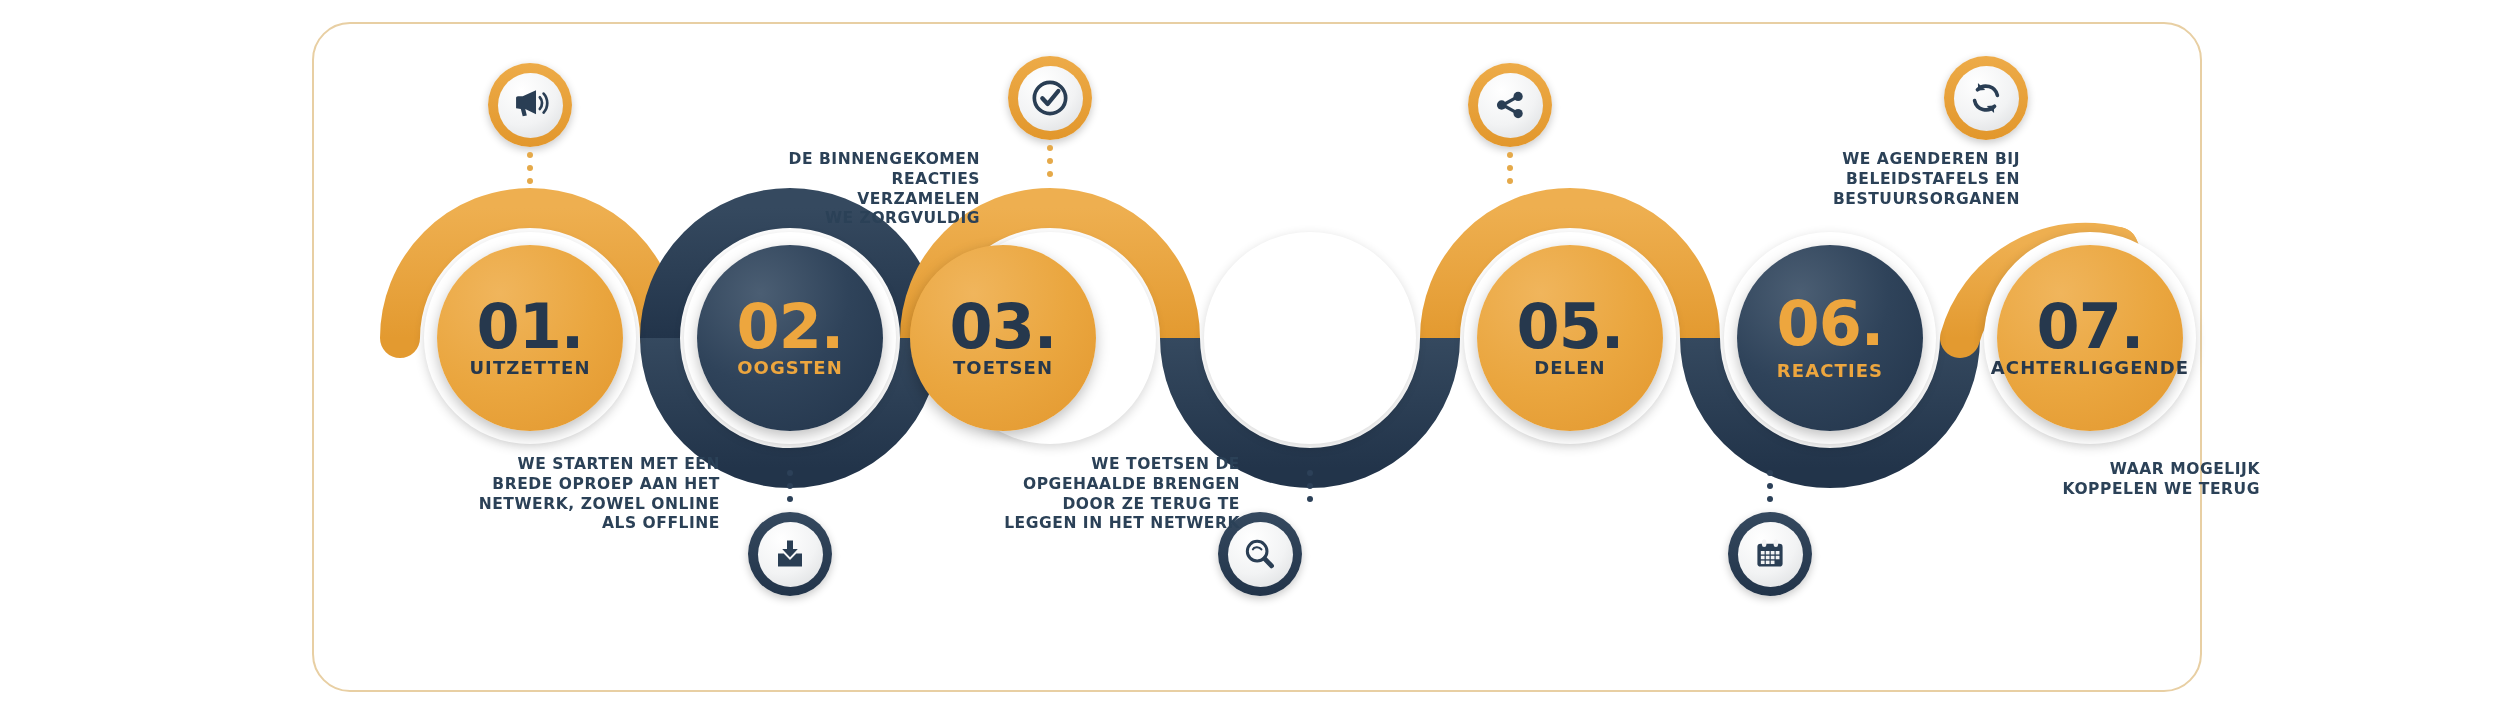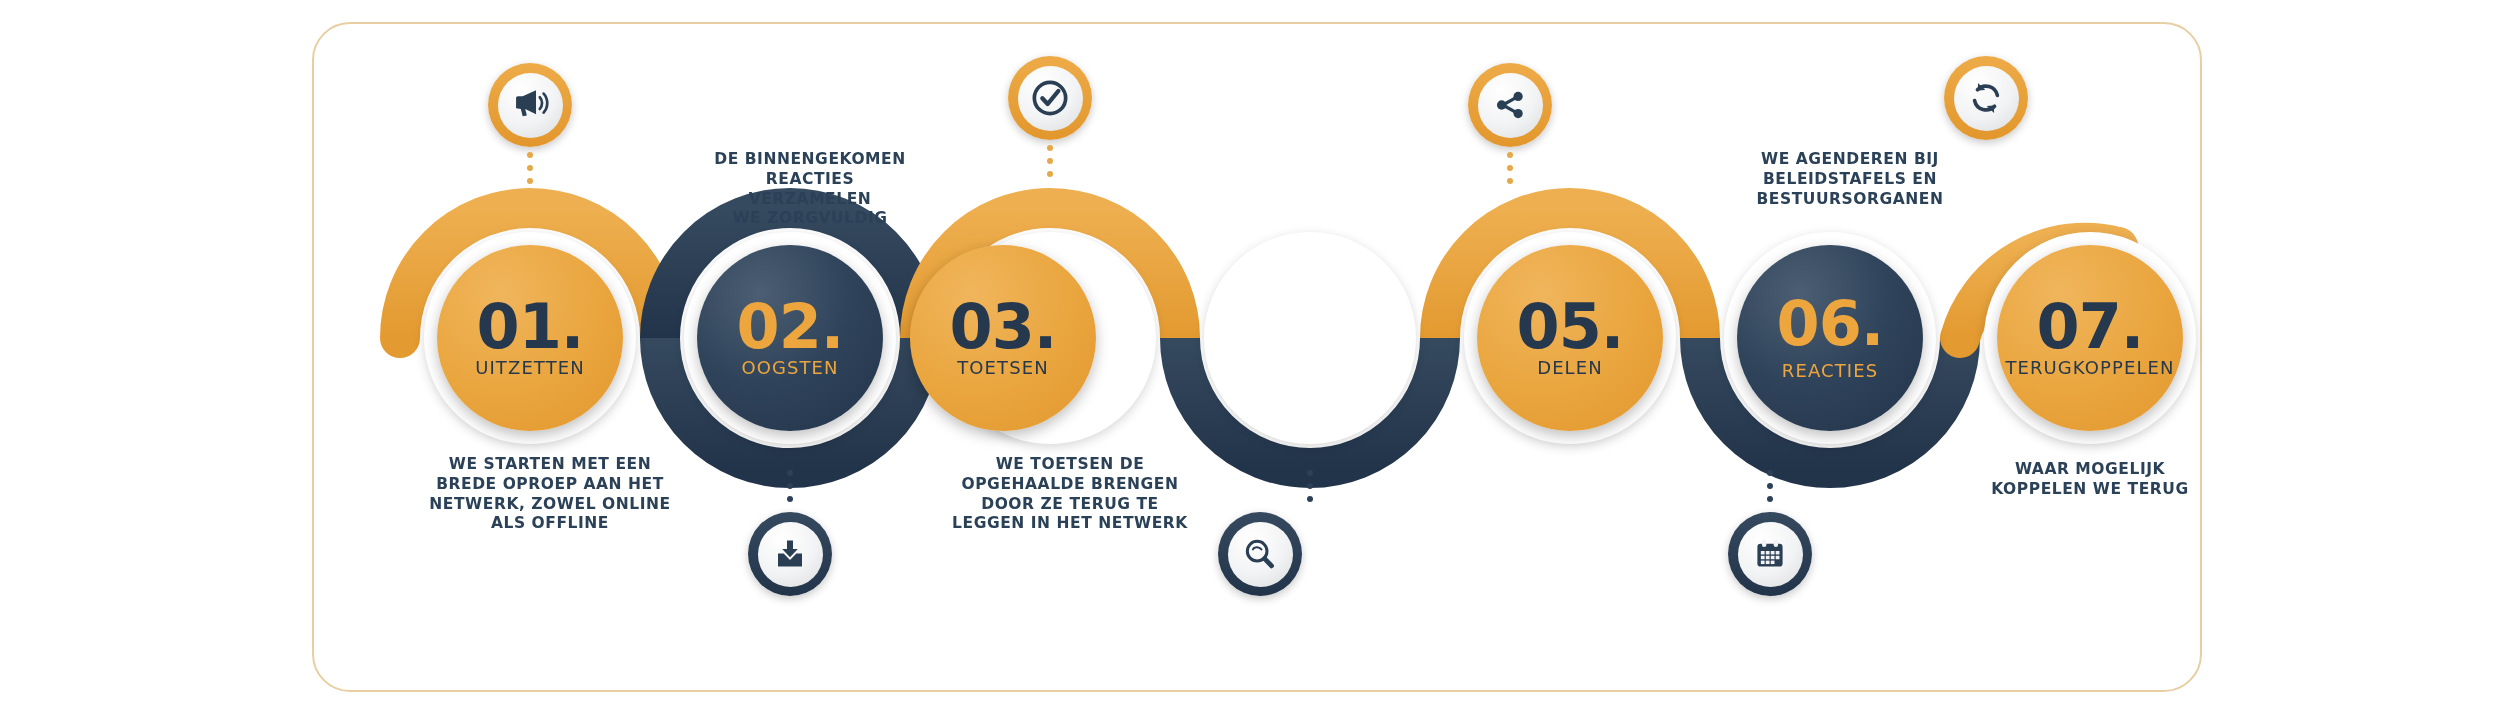--- a/index.html
+++ b/index.html
@@ -60,21 +60,21 @@
   }
   .node .num {
     font-size: 62px;
     font-weight: 800;
     letter-spacing: -1px;
     line-height: 0.95;
     font-family: "DejaVu Sans", sans-serif;
   }
   .node .nm {
     font-size: 18px;
-    font-weight: 400;
+    font-weight: 700;
     letter-spacing: 1.1px;
     font-family: "DejaVu Sans", sans-serif;
   }
   .node.orange .num, .node.orange .nm { color: #26384d; }
   .node.dark   .num, .node.dark   .nm { color: #eda63e; }
 
   
   .halo {
     position: absolute;
     width: 212px;
@@ -117,21 +117,21 @@
     display: block;
     width: 6px; height: 6px;
     border-radius: 50%;
   }
   .dots.d-orange i { background: #e5a949; }
   .dots.d-dark i   { background: #2c4058; }
 
   
   .caption {
     position: absolute;
-    text-align: center;
+    text-align: right;
     color: #2b4157;
     font-size: 15.5px;
     font-weight: 800;
     line-height: 1.28;
     letter-spacing: 0.55px;
     font-family: "DejaVu Sans", sans-serif;
     white-space: pre-line;
   }
 </style>
 </head>
@@ -193,21 +193,21 @@
   <div class="node orange" style="left:1477px; top:245px;">
     <span class="num">05.</span>
     <span class="nm">DELEN</span>
   </div>
   <div class="node dark" style="left:1737px; top:245px;gap:6px;">
     <span class="num">06.</span>
     <span class="nm">REACTIES</span>
   </div>
   <div class="node orange" style="left:1997px; top:245px;">
     <span class="num">07.</span>
-    <span class="nm">TERUGKOPPELEN</span>
+    <span class="nm">ACHTERLIGGENDE</span>
   </div>
 
   <div class="badge ring-orange" style="left:488px; top:63px;">
     <div class="inner">
       <svg width="38" height="38" viewBox="0 0 24 24" fill="#2a3e54">
         <path d="M3.2 9.4v4.6l3 0.5 1.2 4.6 2.6-0.5-1-4 6.8 3.3V2.7L7.4 6.4H4.4c-0.7 0-1.2 0.5-1.2 1.1z"></path>
         <path d="M18.2 7.1c0.9 1 1.4 2.3 1.4 3.7s-0.5 2.7-1.4 3.7" stroke="#2a3e54" stroke-width="1.7" fill="none" stroke-linecap="round"></path>
         <path d="M20.6 4.8c1.5 1.6 2.3 3.7 2.3 6s-0.8 4.4-2.3 6" stroke="#2a3e54" stroke-width="1.7" fill="none" stroke-linecap="round"></path>
       </svg>
     </div>

